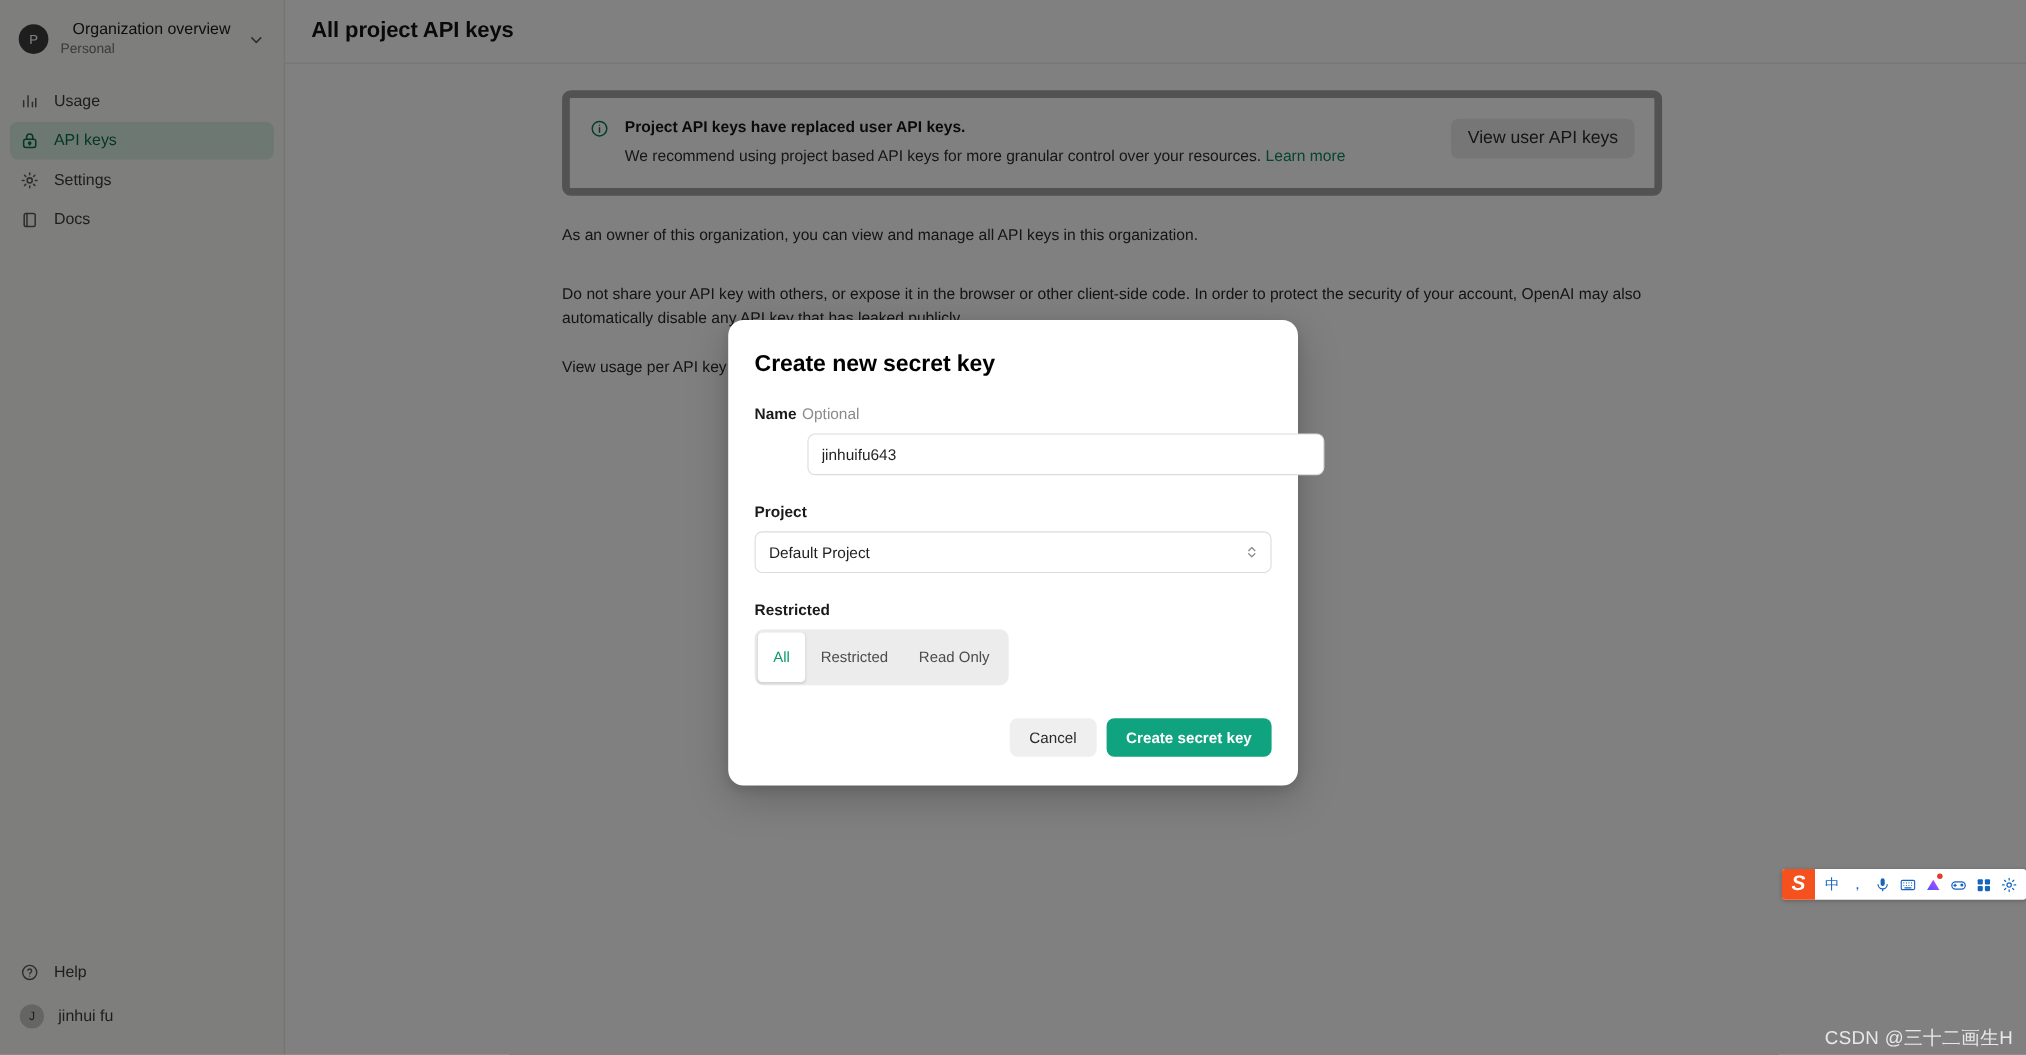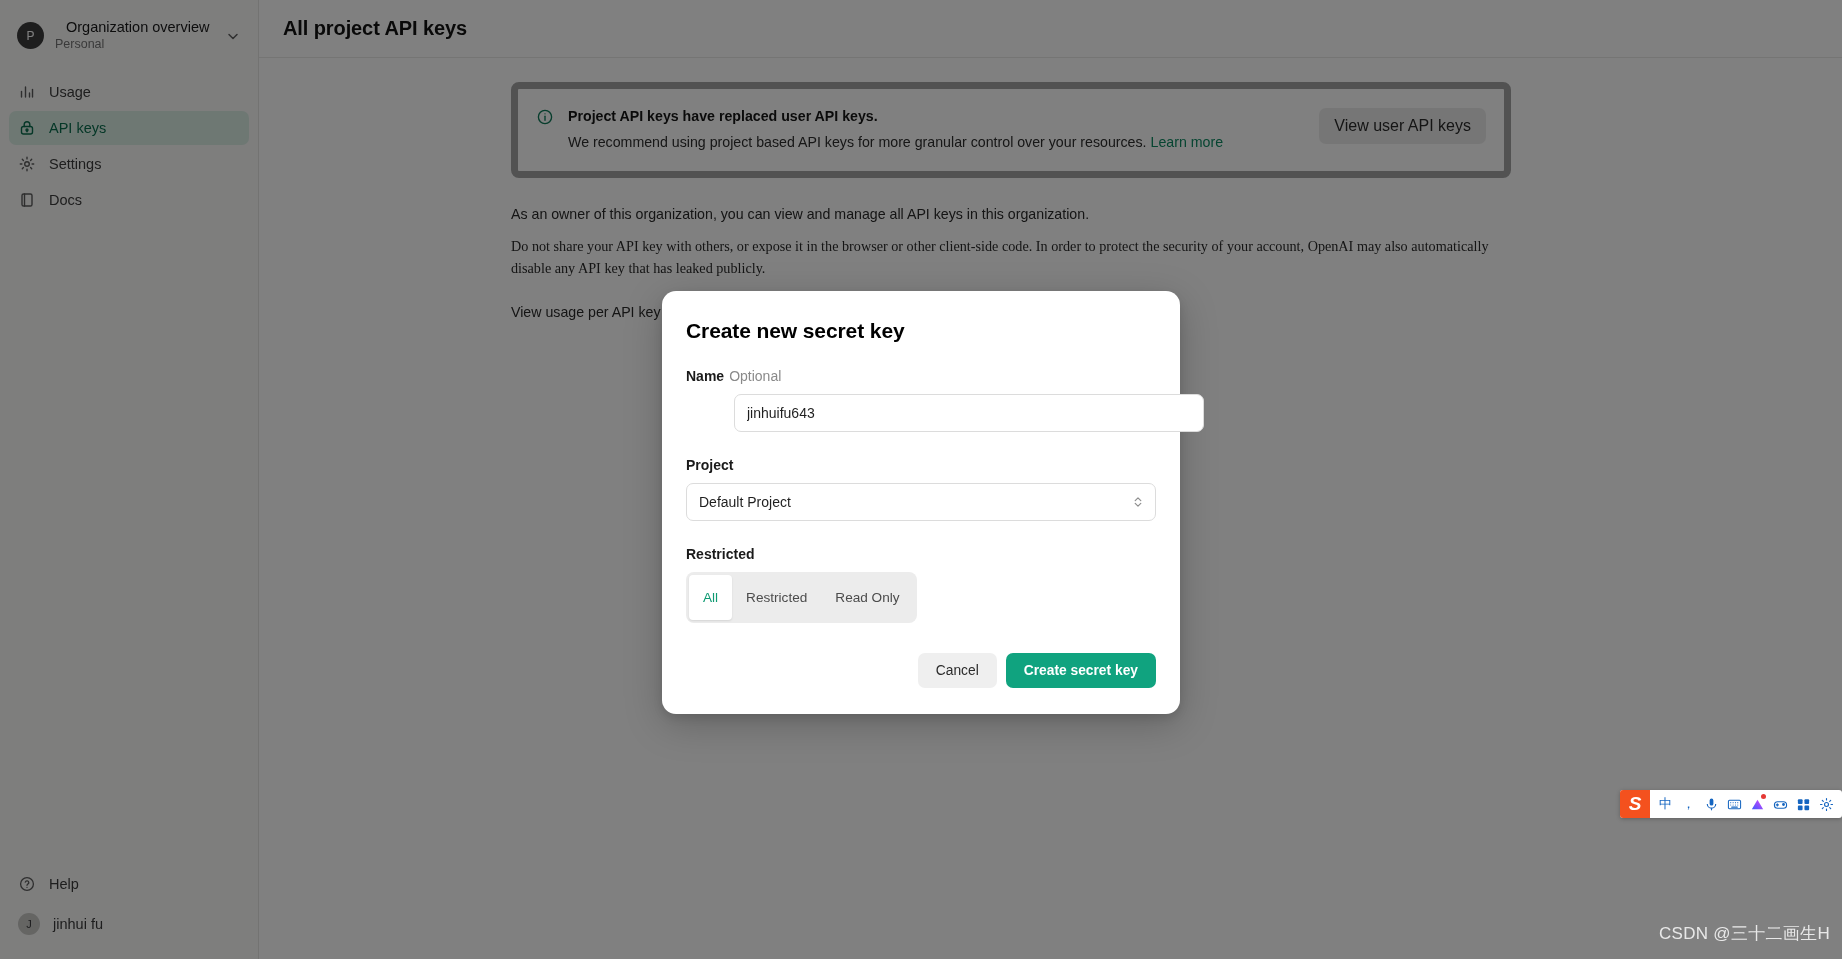--- a/index.html
+++ b/index.html
@@ -70,21 +70,21 @@
   .banner-desc { font-size: 14.2px; color: #2e2e2e; line-height: 20px; margin-top: 6px; }
   .banner-link { color: #0e8a63; text-decoration: none; }
   .banner-btn {
     flex: 0 0 auto; margin-top: 2px;
     background: #ececec; border: none; border-radius: 7px;
     padding: 9px 15px; font-size: 16px; color: #2b2b2b; cursor: pointer;
     font-family: inherit; white-space: nowrap;
   }
 
   .para { font-size: 14.2px; color: #2b2b2b; line-height: 22px; margin-top: 25px; max-width: 985px; }
-  .para.p2 { margin-top: 10px; font-family: Liberation Serif, serif; }
+  .para.p2 { margin-top: 32px; }
   .para.p3 { margin-top: 22px; }
 
   
   .overlay { position: absolute; inset: 0; background: rgba(0,0,0,0.497); }
   .modal {
     position: absolute; left: 662px; top: 291px; width: 518px;
     background: #ffffff; border-radius: 14px;
     box-shadow: 0 10px 38px rgba(0,0,0,0.22), 0 4px 10px rgba(0,0,0,0.10);
     padding: 28px 24px 26px 24px;
   }
@@ -146,21 +146,21 @@
   .ime-item {
     width: 23px; height: 28px; display: flex; align-items: center;
     justify-content: center; color: #1565c0; font-size: 13px; cursor: pointer;
     position: relative;
   }
   .ime-item svg { width: 15px; height: 15px; display: block; }
   .ime-dot { position: absolute; top: 4px; right: 3px; width: 5px; height: 5px;
              border-radius: 50%; background: #e53935; }
 
   .watermark {
-    position: absolute; right: 12px; bottom: 14px;
+    position: absolute; right: 12px; bottom: 4px;
     font-size: 17px; color: rgba(255,255,255,0.82);
     font-family: "Liberation Sans", sans-serif; letter-spacing: 0.3px; margin-left: 19px;
   }
 </style>
 </head>
 <body>
 
 <div id="app">
 
   <aside class="sidebar">

